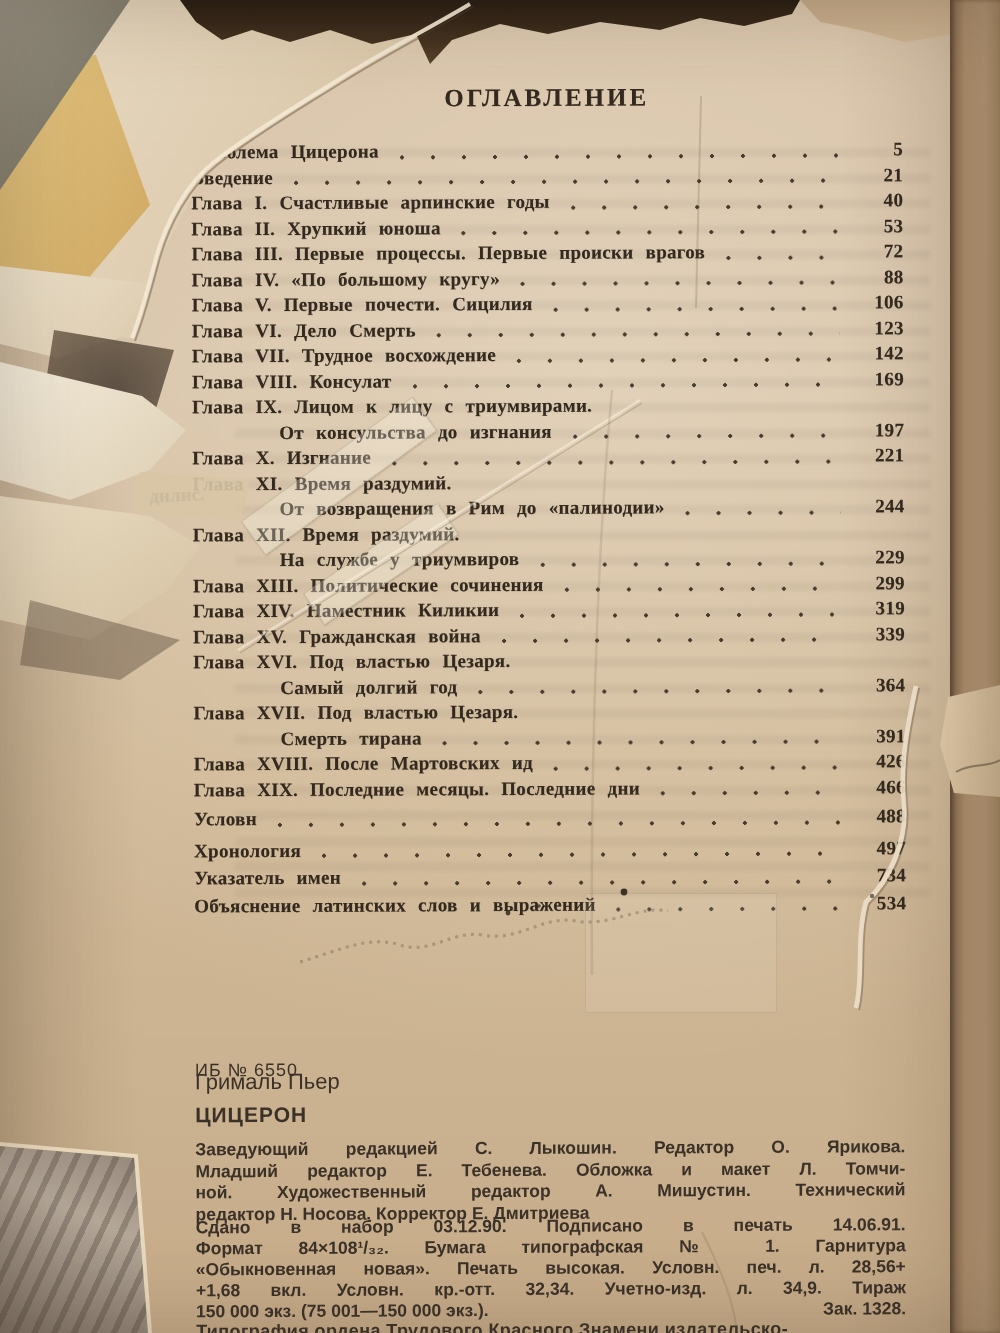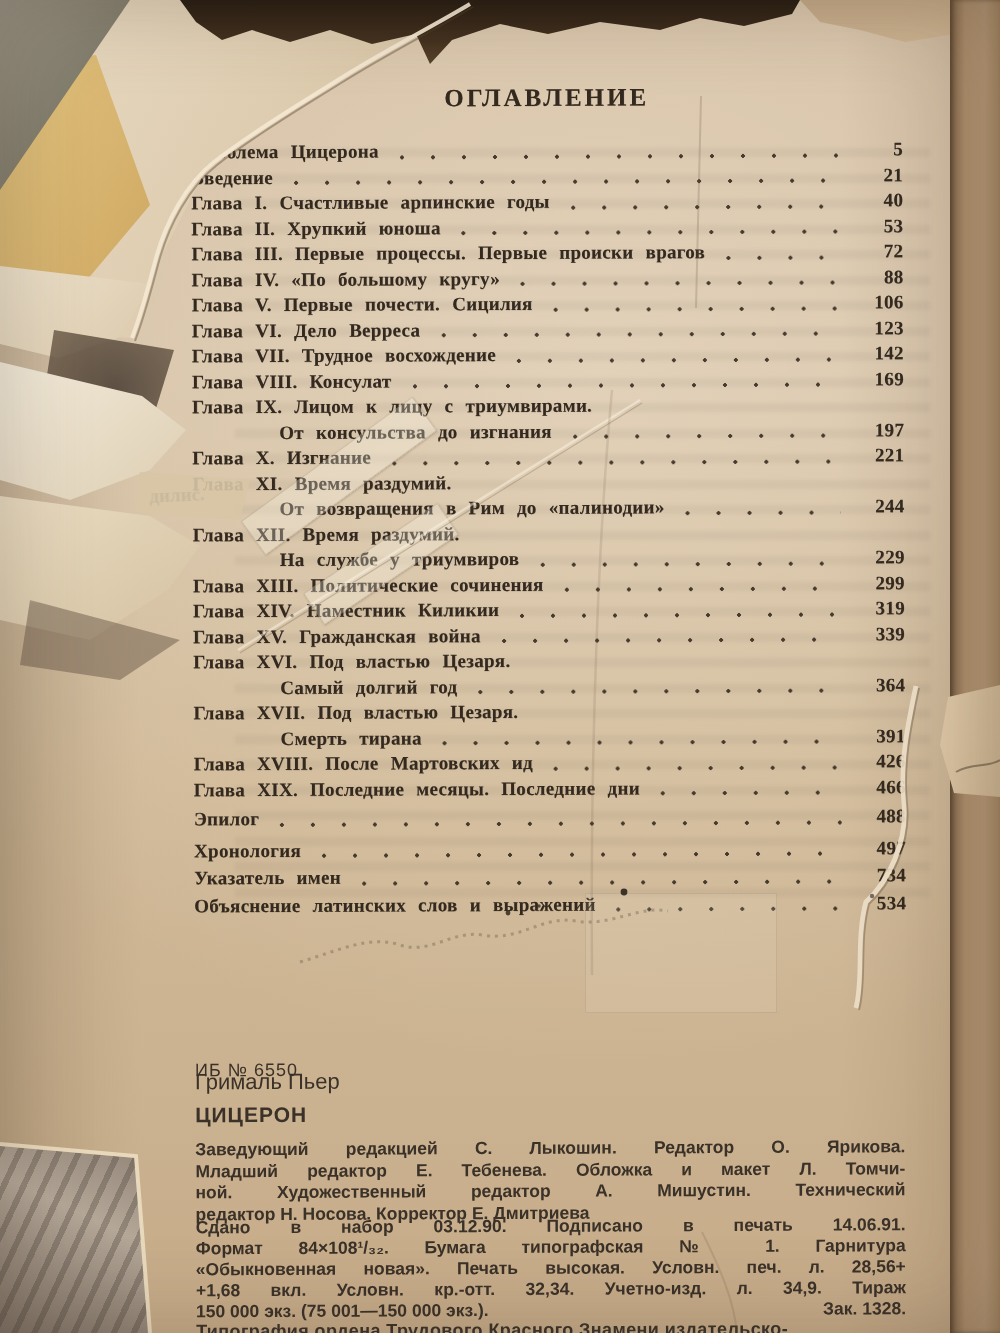--- a/index.html
+++ b/index.html
@@ -175,21 +175,21 @@
     <span class="toc-text">Глава IV. «По большому кругу»</span>
     <span class="leader"></span>
     <span class="toc-page">88</span>
   </div>
         <div class="toc-row">
     <span class="toc-text">Глава V. Первые почести. Сицилия</span>
     <span class="leader"></span>
     <span class="toc-page">106</span>
   </div>
         <div class="toc-row">
-    <span class="toc-text">Глава VI. Дело Верреса</span>
+    <span class="toc-text">Глава VI. Дело Смерть</span>
     <span class="leader"></span>
     <span class="toc-page">123</span>
   </div>
         <div class="toc-row">
     <span class="toc-text">Глава VII. Трудное восхождение</span>
     <span class="leader"></span>
     <span class="toc-page">142</span>
   </div>
         <div class="toc-row">
     <span class="toc-text">Глава VIII. Консулат</span>
@@ -265,21 +265,21 @@
     <span class="toc-text">Глава XVIII. После Мартовских ид</span>
     <span class="leader"></span>
     <span class="toc-page">426</span>
   </div>
         <div class="toc-row">
     <span class="toc-text">Глава XIX. Последние месяцы. Последние дни</span>
     <span class="leader"></span>
     <span class="toc-page">466</span>
   </div>
         <div class="toc-row" style="margin-top: 4px;">
-    <span class="toc-text">Эпилог</span>
+    <span class="toc-text">Условн</span>
     <span class="leader"></span>
     <span class="toc-page">488</span>
   </div>
         <div class="toc-row" style="margin-top: 6px;">
     <span class="toc-text">Хронология</span>
     <span class="leader"></span>
     <span class="toc-page">497</span>
   </div>
         <div class="toc-row" style="margin-top: 2px;">
     <span class="toc-text">Указатель имен</span>

